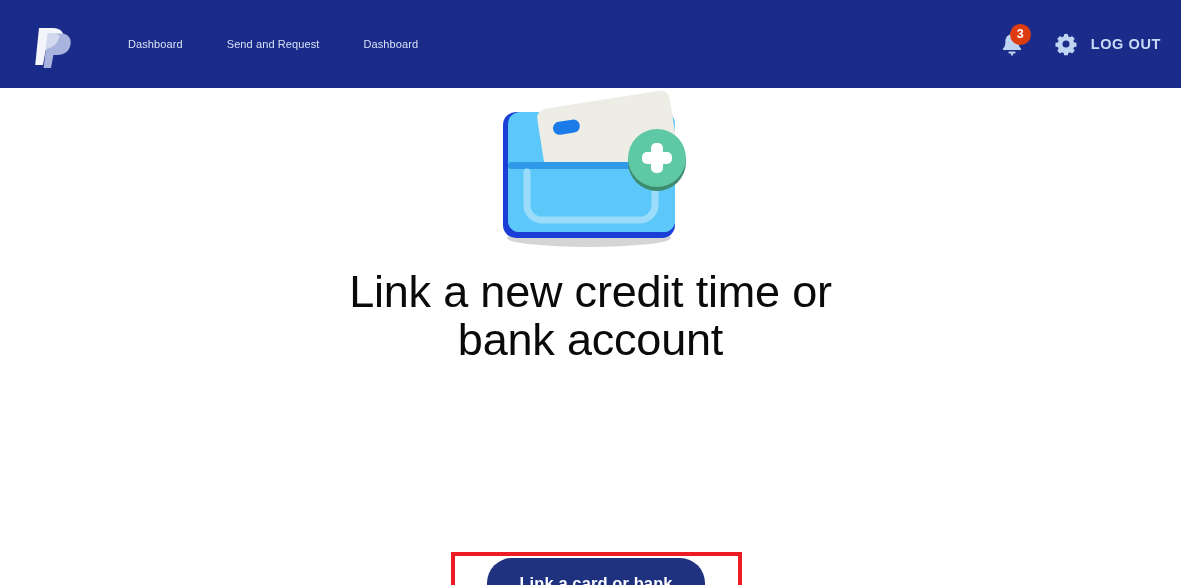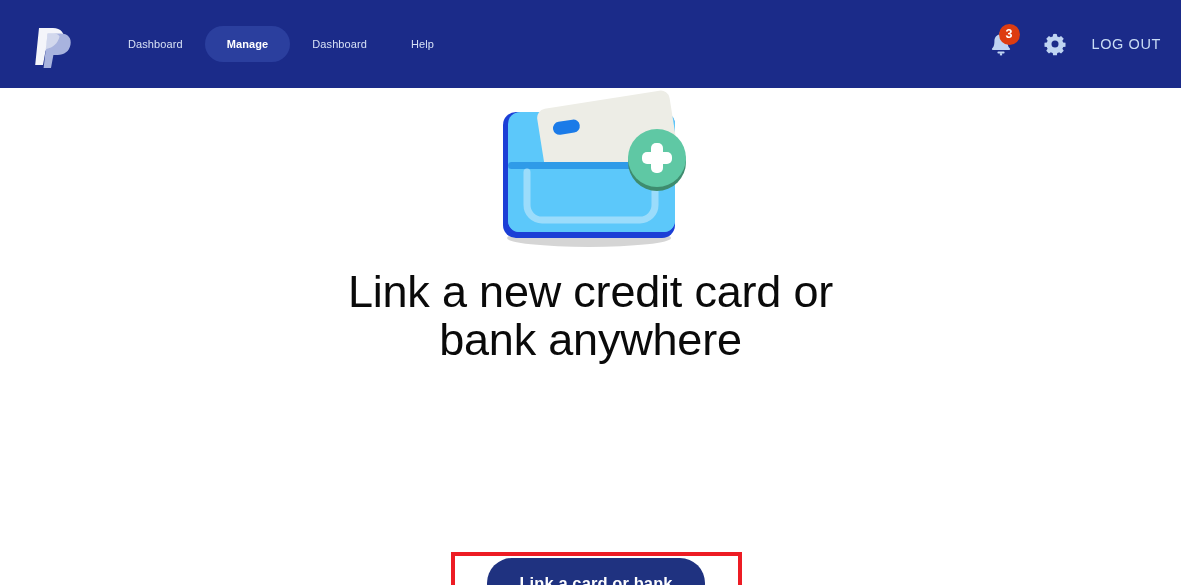--- a/index.html
+++ b/index.html
@@ -96,23 +96,23 @@
     width: 42px;
     height: 42px;
     margin-left: 12px;
     display: flex;
     align-items: center;
     justify-content: center;
     cursor: pointer;
   }
 
   #logout-btn {
-    margin-left: 16px;
+    margin-left: 4px;
     font-size: 14.5px;
-    font-weight: normal;
+    font-weight: bold;
     color: #C9DCF5;
     letter-spacing: 0.6px;
     white-space: nowrap;
     cursor: pointer;
   }
 
   
   #main {
     position: relative;
     width: 1181px;
@@ -191,28 +191,25 @@
       <path d="M7 8 h14 c8 0 12 5 10.6 12.2 C30.2 27 25 30.6 18 30.6 h-4.4 L11 45 H3.2 Z" fill="#F4F5FA"></path>
       <path d="M15.6 13.4 h13 c7.4 0 11.2 4.6 9.9 11.4 C37.2 31.4 32.2 35 25.6 35 h-4.2 L19 48 h-7.4 Z" fill="#A8B3DE"></path>
       <path d="M15.6 13.4 h5.8 c3.1 0 5.2 1.1 6.2 3.1 c-1.9 6.9 -6.3 11.3 -13.2 12.4 l-0.8 1.7 h-0.4 Z" fill="#F4F5FA" opacity="0.55"></path>
     </svg>
   </div>
 
   <nav id="main-nav">
     <div class="nav-item">
       <span>Dashboard</span>
     </div>
-    <div class="nav-item active">
-      <span>Manage</span>
+    <div class="nav-item">
+      <span>Send and Request</span>
     </div>
     <div class="nav-item">
       <span>Dashboard</span>
-    </div>
-    <div class="nav-item">
-      <span>Help</span>
     </div>
   </nav>
 
   <div id="header-right">
 
     <div id="bell-wrap">
       <svg width="26" height="28" viewBox="0 0 26 28">
         <path d="M13 4.2 c-4.1 0 -6.6 3 -6.6 7.1 c0 4.6 -1.2 6.1 -2.3 7.3 c-0.5 0.6 -0.1 1.5 0.7 1.5 h16.4
                  c0.8 0 1.2 -0.9 0.7 -1.5 c-1.1 -1.2 -2.3 -2.7 -2.3 -7.3 c0 -4.1 -2.5 -7.1 -6.6 -7.1 Z" fill="#BFD4F2"></path>
         <rect x="11.6" y="1.6" width="2.8" height="3.4" rx="1.4" fill="#BFD4F2"></rect>
@@ -260,19 +257,19 @@
     <path d="M66 82 v33 a15 15 0 0 0 15 15 h98 a15 15 0 0 0 15 -15 v-33" fill="none" stroke="#9BDCFB" stroke-width="7" stroke-linecap="round"></path>
 
     <circle cx="196" cy="72" r="29" fill="#3E8C6E"></circle>
     <circle cx="196" cy="68" r="29" fill="#5FC8A4"></circle>
     <g>
       <rect x="190" y="53" width="12" height="30" rx="5" fill="#ffffff"></rect>
       <rect x="181" y="62" width="30" height="12" rx="5" fill="#ffffff"></rect>
     </g>
   </svg>
 
-  <h1 id="page-title">Link a new credit card or bank anywhere</h1>
+  <h1 id="page-title">Link a new credit time or bank account</h1>
 
 
   <div id="cta-annotation"></div>
 
   <button id="cta-button">Link a card or bank</button>
 </div>
 
 </body></html>

